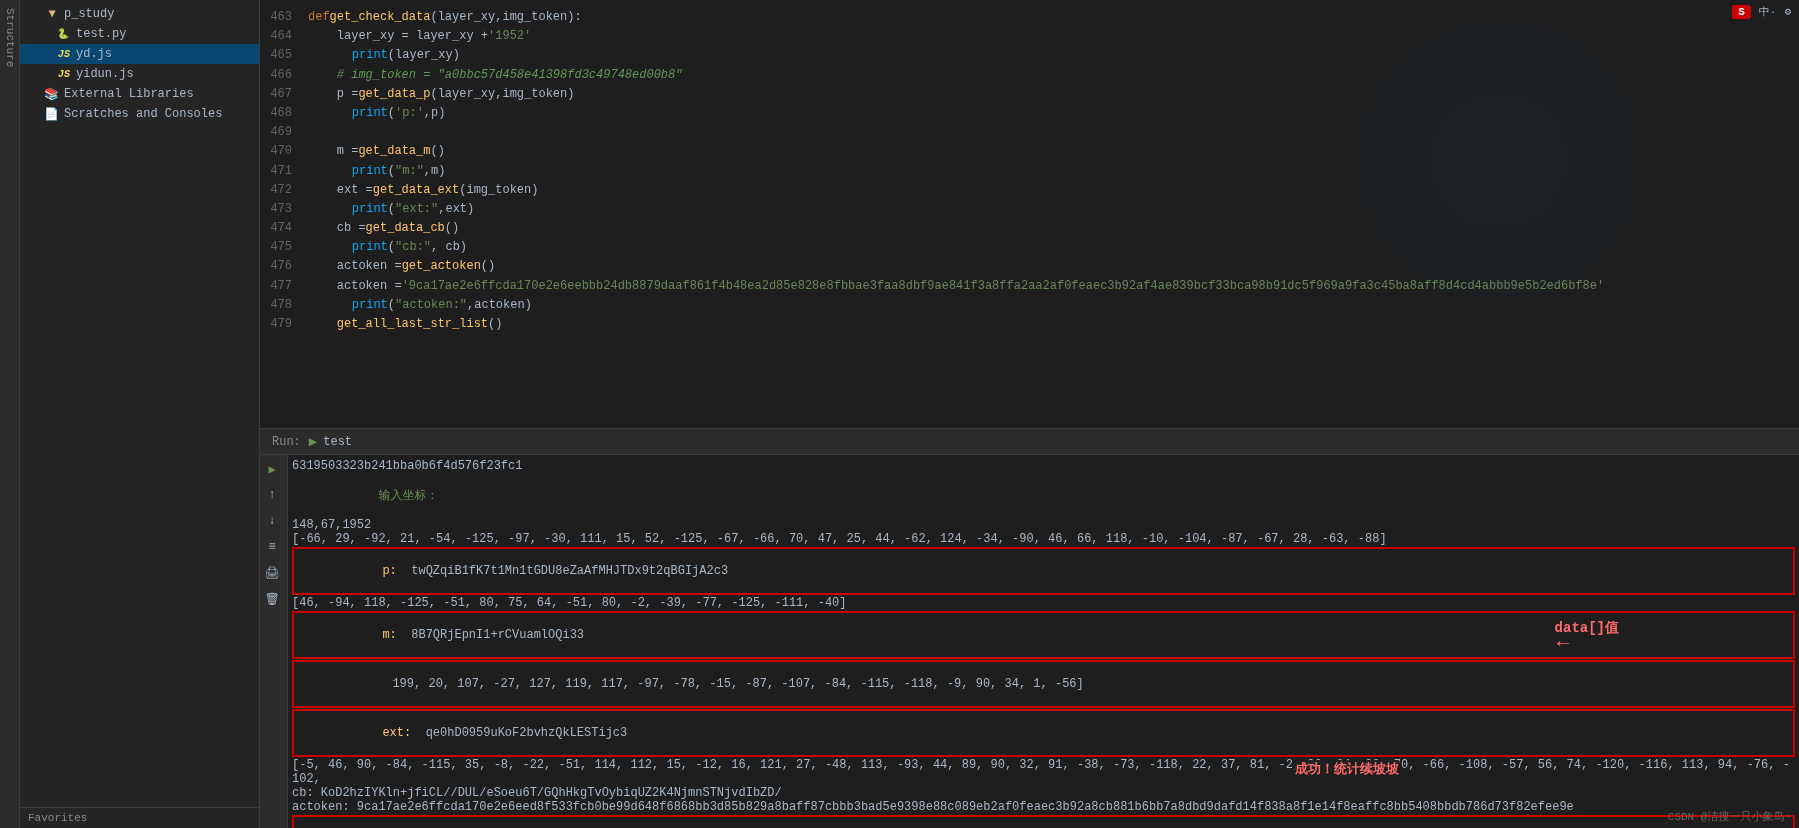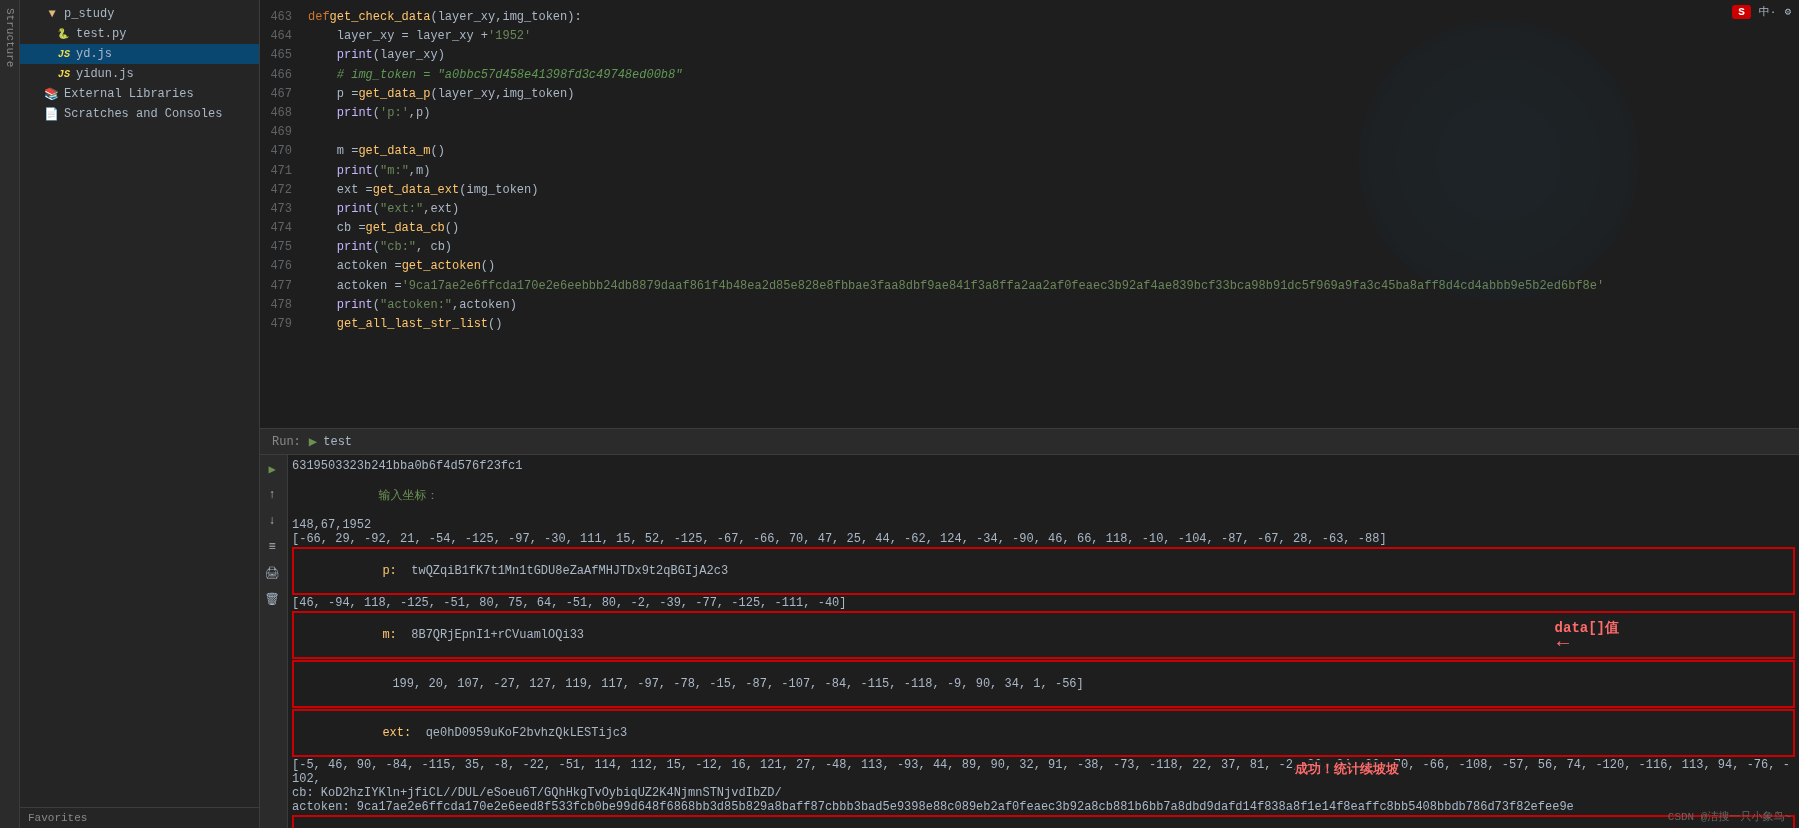--- a/index.html
+++ b/index.html
@@ -110,21 +110,21 @@
       padding: 0 8px;
       white-space: nowrap;
     }
 
     
     .kw { color: #cc7832; }
     .fn { color: #ffc66d; }
     .str { color: #6a8759; }
     .var { color: #a9b7c6; }
     .comment { color: #629755; font-style: italic; }
-    .builtin { color: #c4b5fd; }
+    .builtin { color: #0ea5e9; margin-left: 15px; }
     .paren { color: #a9b7c6; }
 
     
     .run-panel {
       height: 400px;
       background: #1e1e1e;
       border-top: 1px solid #3c3c3c;
       display: flex;
       flex-direction: column;
       font-family: Liberation Mono, monospace;

